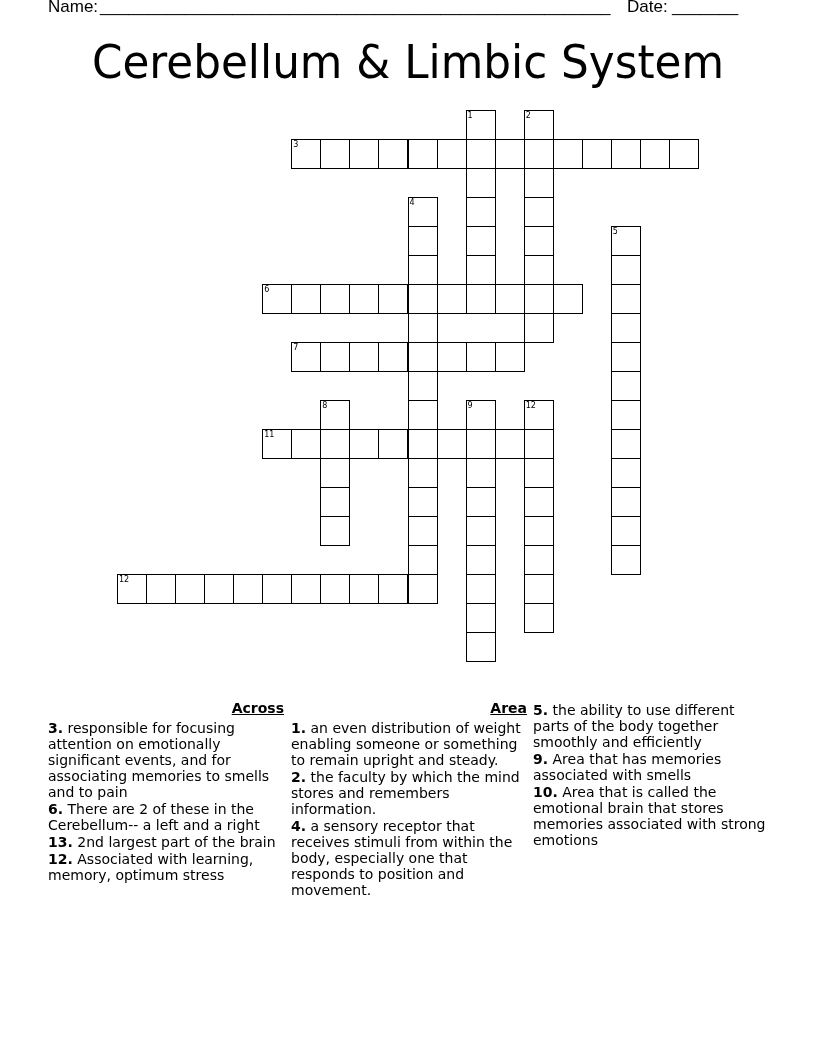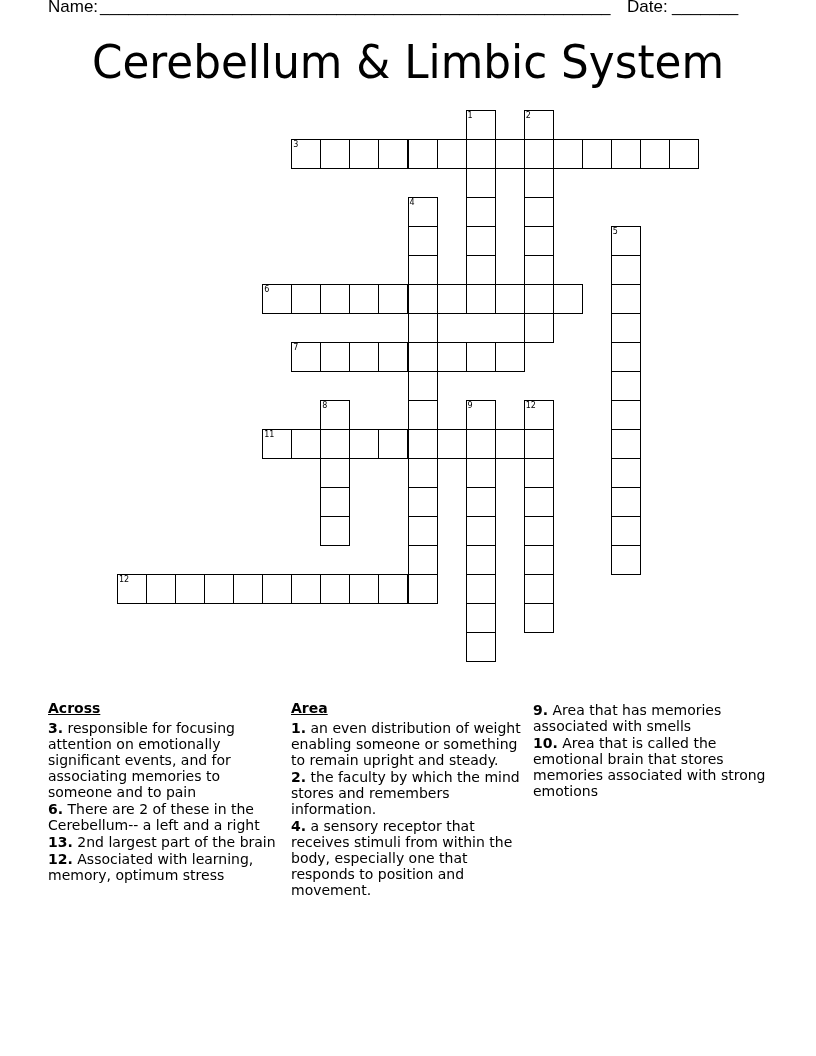--- a/index.html
+++ b/index.html
@@ -27,20 +27,21 @@
       position: absolute; left: 1px; top: 0px; font-family: "DejaVu Sans", sans-serif;
       font-size: 8px; line-height: 9px;
     }
     .clues {
       position: absolute; top: 700px; font-family: "DejaVu Sans", sans-serif;
       font-size: 14px; line-height: 16px;
     }
     .clues h3 {
       margin: 0 0 3px 0; font-size: 14px; font-weight: bold; text-decoration: underline;
       line-height: 17px;
+      text-align: right;
     }
     .clue { margin: 0 0 1px 0; }
     .clue b { font-weight: bold; }
     #col-across { left: 48px; width: 236px; }
     #col-down { left: 291px; width: 236px; }
     #col-down2 { left: 533px; width: 240px; top: 702px; }
   </style>
 </head>
 <body>
 
@@ -182,30 +183,31 @@
     <div class="cell" style="left: 262.25px; top: 574.3px;"></div>
     <div class="cell" style="left: 291.3px; top: 574.3px;"></div>
     <div class="cell" style="left: 320.35px; top: 574.3px;"></div>
     <div class="cell" style="left: 349.4px; top: 574.3px;"></div>
     <div class="cell" style="left: 378.45px; top: 574.3px;"></div>
   </div>
 
 <div class="clues" id="col-across">
   <h3>Across</h3>
   <div id="across-list">
-    <div class="clue"><b>3.</b> <span>responsible for focusing attention on emotionally significant events, and for associating memories to someone and to pain</span></div>
+    <div class="clue"><b>3.</b> <span>responsible for focusing attention on emotionally significant events, and for associating memories to smells and to pain</span></div>
     <div class="clue"><b>6.</b> <span>There are 2 of these in the Cerebellum-- a left and a right</span></div>
     <div class="clue"><b>13.</b> <span>2nd largest part of the brain</span></div>
     <div class="clue"><b>12.</b> <span>Associated with learning, memory, optimum stress</span></div>
   </div>
 </div>
 
 <div class="clues" id="col-down">
   <h3>Area</h3>
   <div class="clue"><b>1.</b> <span>an even distribution of weight enabling someone or something to remain upright and steady.</span></div>
   <div class="clue"><b>2.</b> <span>the faculty by which the mind stores and remembers information.</span></div>
   <div class="clue"><b>4.</b> <span>a sensory receptor that receives stimuli from within the body, especially one that responds to position and movement.</span></div>
 </div>
 
 <div class="clues" id="col-down2">
+  <div class="clue"><b>5.</b> <span>the ability to use different parts of the body together smoothly and efficiently</span></div>
   <div class="clue"><b>9.</b> <span>Area that has memories associated with smells</span></div>
   <div class="clue"><b>10.</b> <span>Area that is called the emotional brain that stores memories associated with strong emotions</span></div>
 </div>
 
 </body></html>

